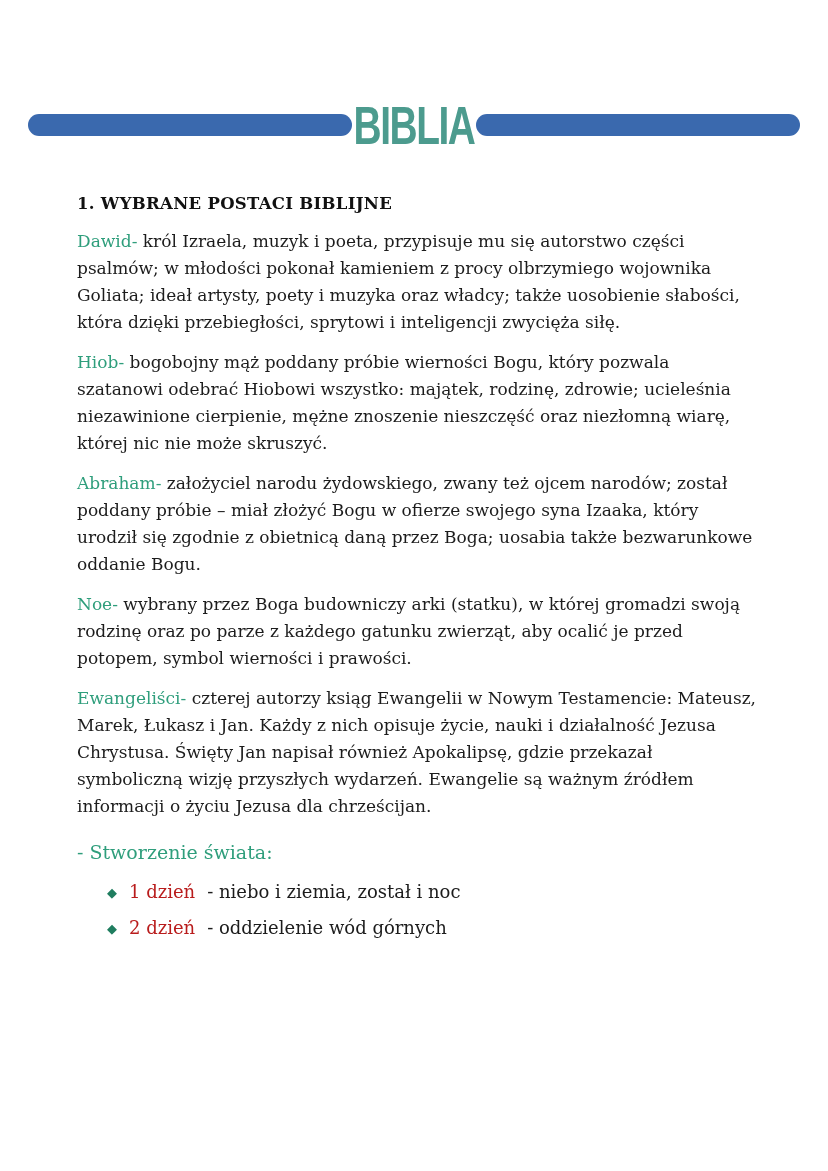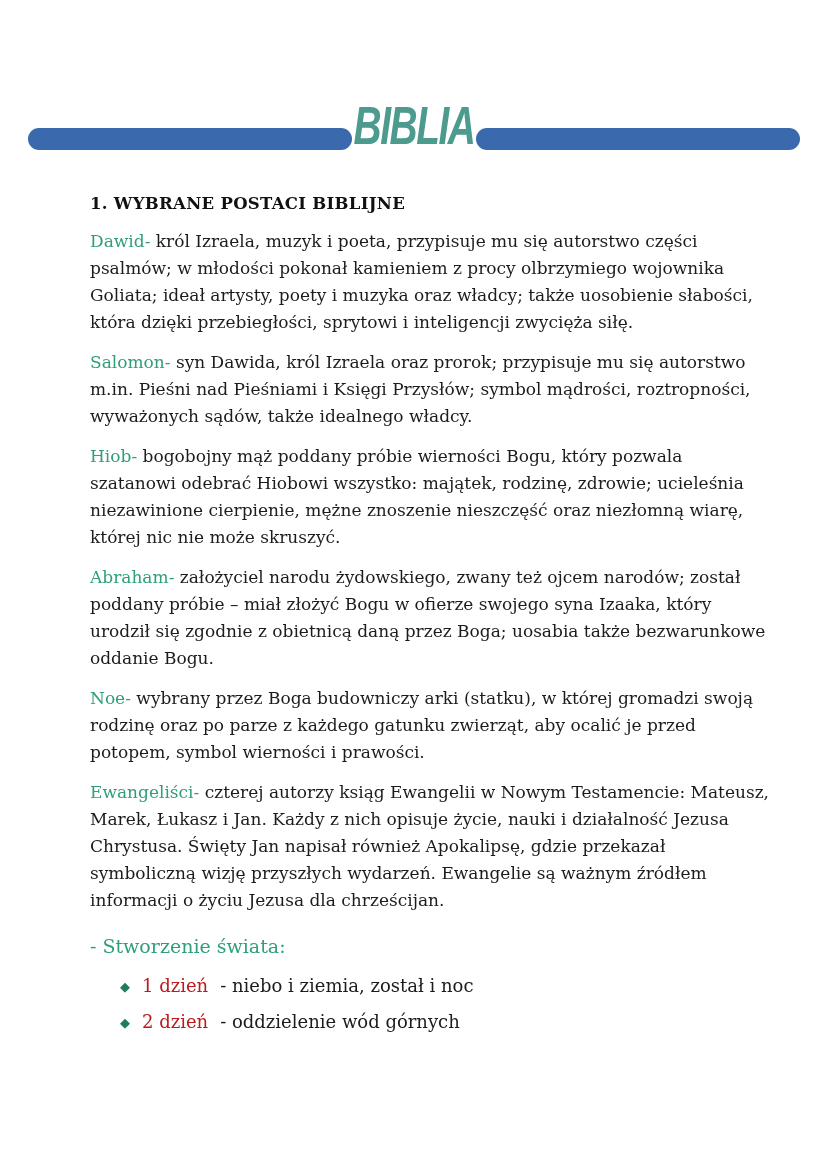--- a/index.html
+++ b/index.html
@@ -8,24 +8,23 @@
     width: 828px;
     height: 1171px;
     background: #ffffff;
     overflow: hidden;
     font-family: "DejaVu Serif", "Liberation Serif", serif;
     color: #1c1c1c;
   }
   
   .title-row {
     display: flex;
-    align-items: flex-end;
+    align-items: center;
     margin: 0 28px;
     padding-top: 100px;
-    font-style: italic;
   }
   .bar {
     flex: 1;
     height: 22px;
     border-radius: 11px;
     background: #3a69ae;
   }
   .title {
     display: inline-block;
     font-family: "Liberation Sans", sans-serif;
@@ -37,21 +36,21 @@
     transform: scaleX(0.72);
     margin: 0 -22px;
     white-space: nowrap;
   }
   
   .content {
     margin: 0 auto;
     width: 690px;
     padding-left: 0;
     position: relative;
-    left: 13px;
+    left: 0;
   }
   .content-inner { margin-left: 8px; }
   h2.sec-heading {
     font-family: "DejaVu Serif", serif;
     font-size: 16.5px;
     font-weight: bold;
     letter-spacing: 0.3px;
     color: #111111;
     margin: 0 0 15px 0;
   }
@@ -106,24 +105,20 @@
     <div class="content-inner">
 
       <h2 class="sec-heading sec1-heading">1. WYBRANE POSTACI BIBLIJNE</h2>
 
 
       <p class="entry">
         <span class="term">Dawid-</span>
         <span class="etext">król Izraela, muzyk i poeta, przypisuje mu się autorstwo części psalmów; w młodości pokonał kamieniem z procy olbrzymiego wojownika Goliata; ideał artysty, poety i muzyka oraz władcy; także uosobienie słabości, która dzięki przebiegłości, sprytowi i inteligencji zwycięża siłę.</span>
       </p>
 
-      <p class="entry">
-        <span class="term">Salomon-</span>
-        <span class="etext">syn Dawida, król Izraela oraz prorok; przypisuje mu się autorstwo m.in. Pieśni nad Pieśniami i Księgi Przysłów; symbol mądrości, roztropności, wyważonych sądów, także idealnego władcy.</span>
-      </p>
 
       <p class="entry">
         <span class="term">Hiob-</span>
         <span class="etext">bogobojny mąż poddany próbie wierności Bogu, który pozwala szatanowi odebrać Hiobowi wszystko: majątek, rodzinę, zdrowie; ucieleśnia niezawinione cierpienie, mężne znoszenie nieszczęść oraz niezłomną wiarę, której nic nie może skruszyć.</span>
       </p>
 
       <p class="entry">
         <span class="term">Abraham-</span>
         <span class="etext">założyciel narodu żydowskiego, zwany też ojcem narodów; został poddany próbie – miał złożyć Bogu w ofierze swojego syna Izaaka, który urodził się zgodnie z obietnicą daną przez Boga; uosabia także bezwarunkowe oddanie Bogu.</span>
       </p>

